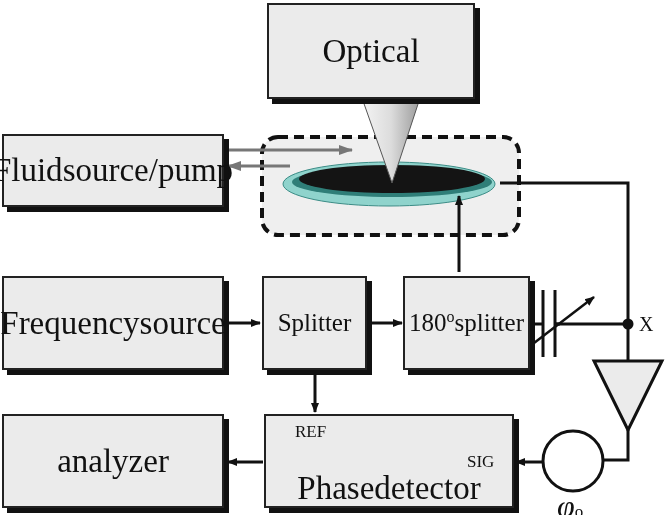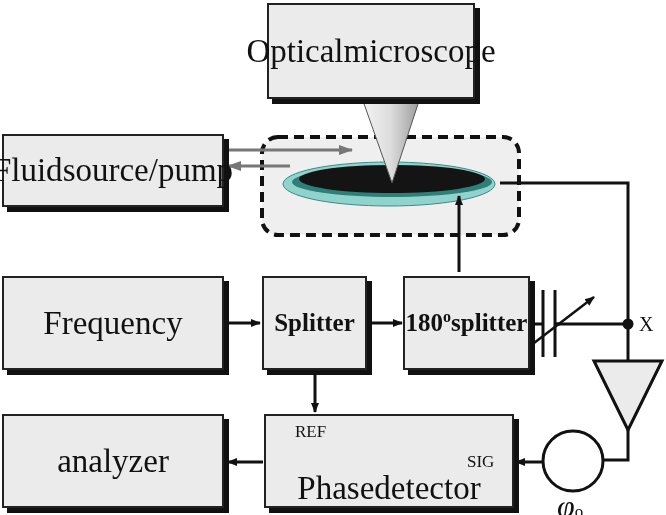--- a/index.html
+++ b/index.html
@@ -4,21 +4,21 @@
   <style>
     html, body { margin: 0; padding: 0; background: #ffffff; }
     body { width: 666px; height: 515px; position: relative; overflow: hidden;
            font-family: "Liberation Serif", "DejaVu Serif", serif; color: #111; }
     .box { position: absolute; background: #ebebeb; border: 2px solid #222;
            box-shadow: 5px 5px 0 #111; box-sizing: border-box;
            display: flex; align-items: center; justify-content: center;
            text-align: center; line-height: 1.05; }
     .box span { display: block; }
     .big { font-size: 33px; }
-    .mid { font-size: 25px; font-weight: bold; }
+    .mid { font-size: 25px; }
     svg { position: absolute; left: 0; top: 0; }
     .lbl { position: absolute; font-family: "Liberation Serif", serif; }
   </style>
 </head>
 <body>
 
 <svg width="666" height="515" viewBox="0 0 666 515">
   <defs>
     <marker id="ah" markerWidth="10" markerHeight="10" refX="9" refY="5" orient="auto" markerUnits="userSpaceOnUse">
       <path d="M0,1 L10,5 L0,9 Z" fill="#111"></path>
@@ -67,30 +67,30 @@
 
   <circle cx="628" cy="324" r="5.5" fill="#111"></circle>
 
   <polygon points="594,361 662,361 628,430" fill="#ebebeb" stroke="#111" stroke-width="3"></polygon>
 
   <circle cx="573" cy="461" r="30" fill="#fff" stroke="#111" stroke-width="3"></circle>
 </svg>
 
 <div class="box big" style="left:267px;top:3px;width:208px;height:96px;">
   <span>Optical</span>
-  <span>microscope</span>
 </div>
 
 <div class="box big" style="left:2px;top:134px;width:222px;height:73px;">
   <span>Fluid</span>
   <span>source/pump</span>
 </div>
 
 <div class="box big" style="left:2px;top:276px;width:222px;height:94px;">
   <span>Frequency</span>
+  <span>source</span>
 </div>
 
 <div class="box mid" style="left:262px;top:276px;width:105px;height:94px;">
   <span>Splitter</span>
 </div>
 
 <div class="box mid" style="left:403px;top:276px;width:127px;height:94px;">
   <span><span style="display:inline">180</span><sup style="font-size:16px">o</sup></span>
   <span>splitter</span>
 </div>

